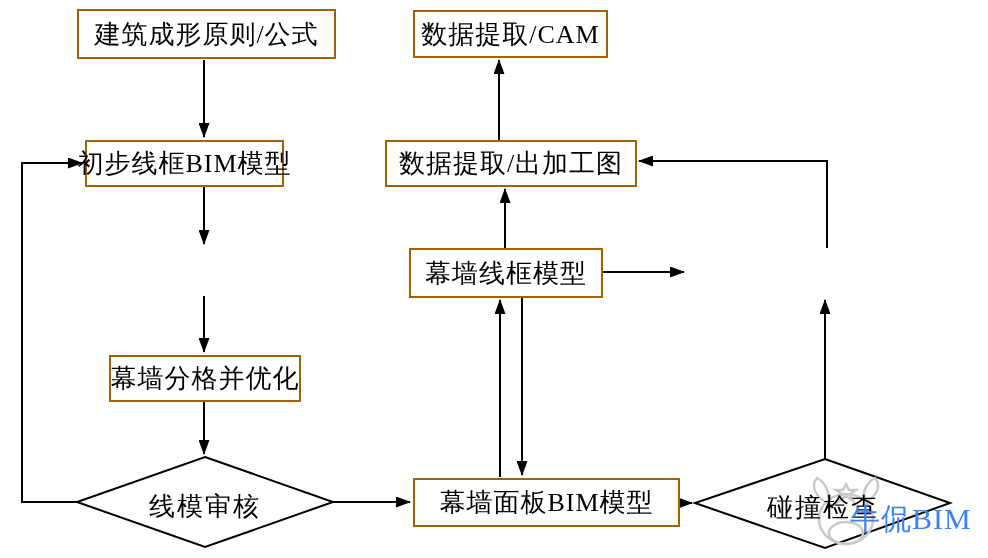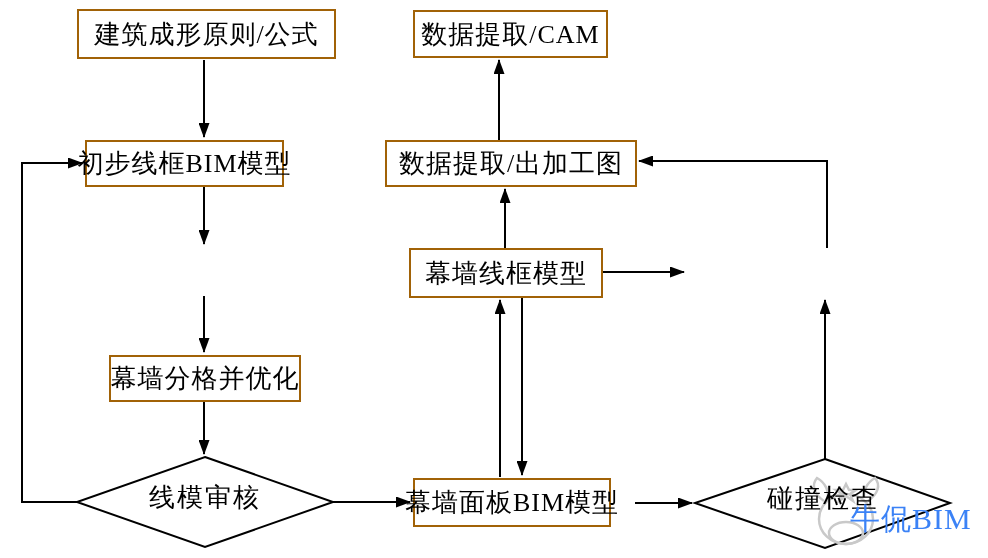--- a/index.html
+++ b/index.html
@@ -9,21 +9,21 @@
   }
   svg.overlay{position:absolute;left:0;top:0;width:988px;height:558px;}
   .diamond{stroke:#000;stroke-width:2;fill:#ffffff;}
   .edge{stroke:#000;stroke-width:2;fill:none;}
   .node{
     position:absolute;box-sizing:border-box;border:2px solid #a16207;background:#ffffff;
     display:flex;align-items:center;justify-content:center;
     font-size:26px;letter-spacing:1px;color:#000;white-space:nowrap;
   }
   .dlabel{
-    position:absolute;display:flex;align-items:flex-start;justify-content:center;
+    position:absolute;display:flex;align-items:flex-end;justify-content:center;
     font-size:26px;letter-spacing:2px;color:#000;white-space:nowrap;
   }
   .watermark-text{
     position:absolute;left:850px;top:499px;width:138px;height:36px;
     font-size:30px;letter-spacing:1px;color:#3b82f6;white-space:nowrap;
   }
 </style>
 </head>
 <body>
 
@@ -82,21 +82,21 @@
 
   <div class="node" style="left:385px;top:140px;width:252px;height:47px">
     <span>数据提取/出加工图</span>
   </div>
 
   <div class="node" style="left:409px;top:248px;width:194px;height:50px">
     <span>幕墙线框模型</span>
   </div>
 
 
-  <div class="node" style="left:413px;top:478px;width:198px;height:49px">
+  <div class="node" style="left:413px;top:478px;width:267px;height:49px">
     <span>幕墙面板BIM模型</span>
   </div>
 
   <div class="dlabel" style="left:115px;top:480px;width:180px;height:44px">
     <span>线模审核</span>
   </div>
 
   <div class="dlabel" style="left:733px;top:481px;width:180px;height:44px">
     <span>碰撞检查</span>
   </div>

